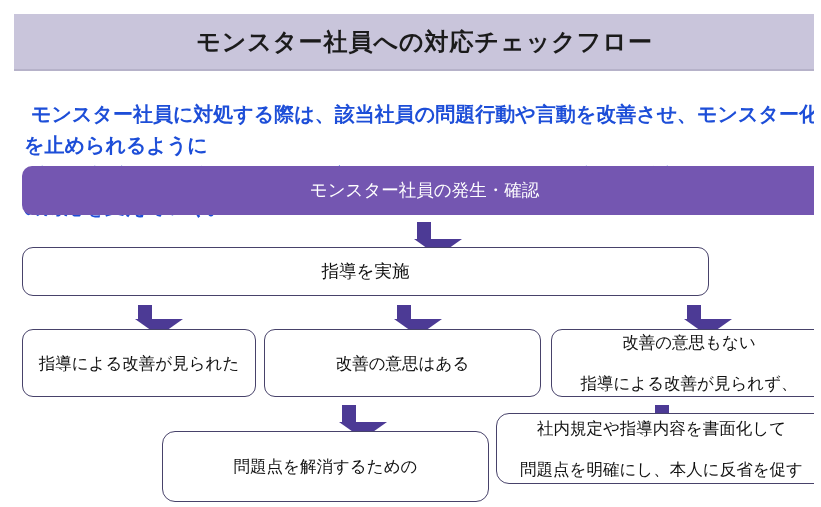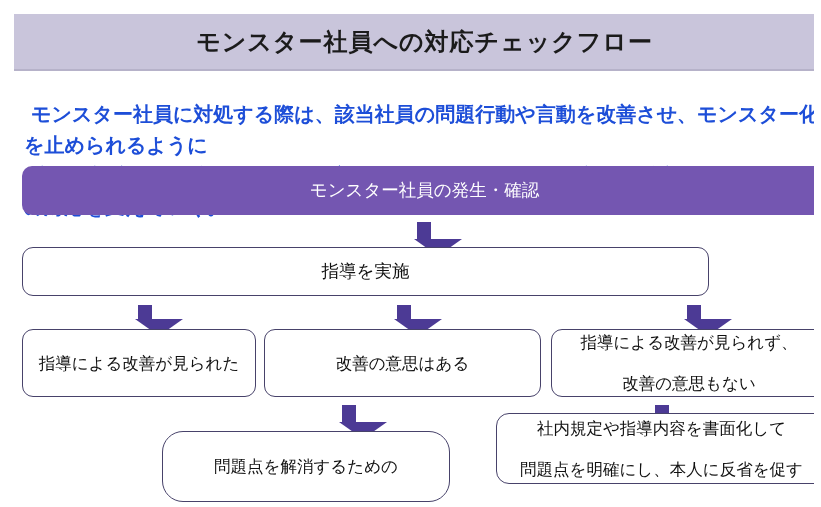--- a/index.html
+++ b/index.html
@@ -71,21 +71,21 @@
     font-size:17.5px;
     border-radius:10px;
   }
   .node.step1{
     left:8px;top:233px;width:687px;height:49px;
     font-size:17.5px;
   }
   .node.outcome-a{left:8px;top:315px;width:234px;height:68px;font-size:16.5px;}
   .node.outcome-b{left:250px;top:315px;width:277px;height:68px;}
   .node.outcome-c{left:537px;top:315px;width:276px;height:68px;}
-  .node.action-d{left:148px;top:417px;width:288px;height:71px;border-radius:21px;}
+  .node.action-d{left:148px;top:417px;width:327px;height:71px;border-radius:13px;}
   .node.action-e{left:482px;top:399px;width:331px;height:71px;border-radius:13px;}
   
   .arrow{position:absolute;width:34px;}
   .arrow .stem{
     width:13px;height:17px;
     background:var(--arrow-purple);
     margin:0 auto;
   }
   .arrow .head{
     width:0;height:0;
@@ -142,22 +142,22 @@
 
   <div class="node outcome-a">
     <span>指導による改善が見られた</span>
   </div>
 
   <div class="node outcome-b">
     <span>改善の意思はある</span>
   </div>
 
   <div class="node outcome-c">
+    <span>改善の意思もない</span>
     <span>指導による改善が見られず、</span>
-    <span>改善の意思もない</span>
   </div>
 
   <div class="arrow a5">
     <div class="stem"></div>
     <div class="head"></div>
   </div>
   <div class="arrow a6">
     <div class="stem"></div>
     <div class="head"></div>
   </div>

